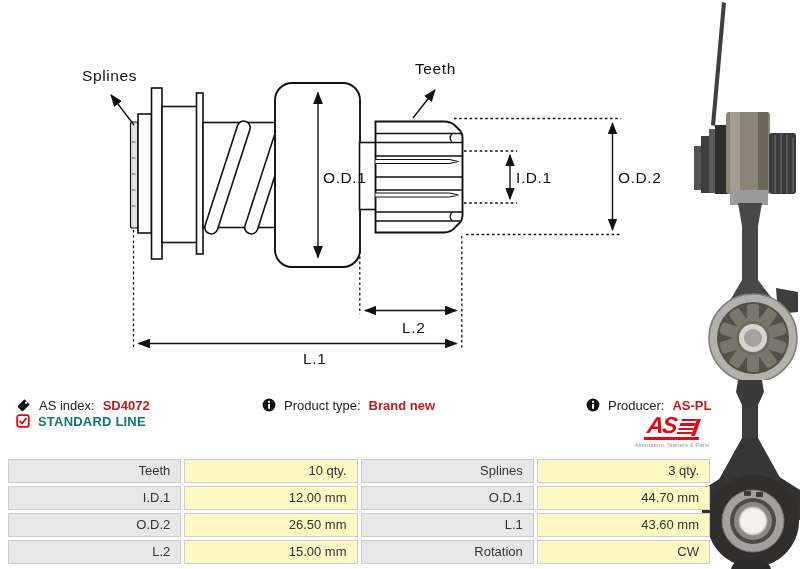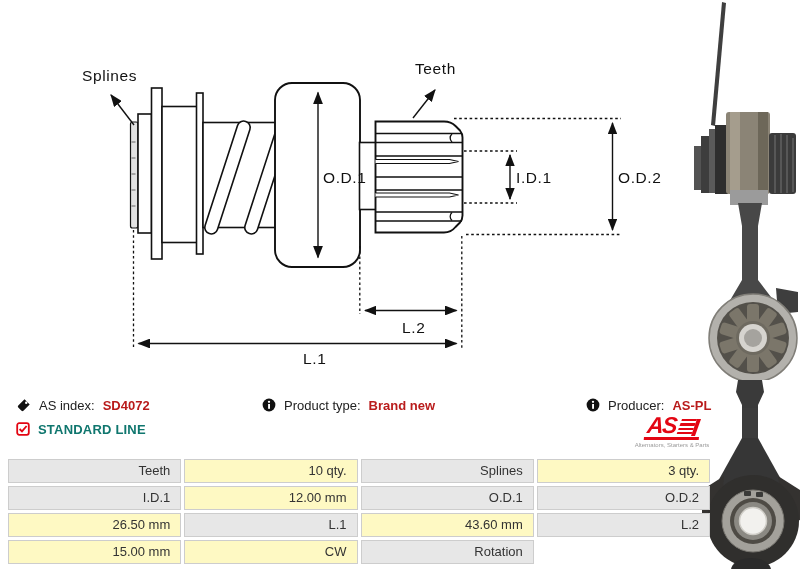--- a/index.html
+++ b/index.html
@@ -2,21 +2,21 @@
 <html><head>
 <meta charset="utf-8">
 <style>
   html,body{margin:0;padding:0;background:#fff;}
   .page{position:relative;width:800px;height:569px;background:#fff;overflow:hidden;
         font-family:"Liberation Sans",sans-serif;color:#222;padding-left:7px;}
   .drawing{position:absolute;left:0;top:0;}
   .dwg-text{font-family:"Liberation Sans",sans-serif;letter-spacing:.6px;fill:#111;}
   .photo{position:absolute;left:692px;}
   
-  .info-col{position:absolute;display:flex;flex-direction:column;gap:8px;}
+  .info-col{position:absolute;display:flex;flex-direction:column;gap:0;}
   .info-row{display:flex;align-items:center;gap:8px;font-size:13px;height:16px;}
   .info-row .bold{font-weight:bold;color:#b91c1c;}
   .std-line{color:#0f766e;font-weight:bold;letter-spacing:.2px;}
   .icn{flex:0 0 auto;display:inline-block;}
   
   .aspl-logo{position:absolute;left:626px;top:415px;width:92px;text-align:center;}
   .logo-mark{display:inline-flex;align-items:flex-end;border-bottom:3px solid #e30613;
              padding:0 2px 1px 2px;transform:skewX(-6deg);}
   .logo-as{color:#e30613;font-weight:bold;font-style:italic;font-size:23px;line-height:21px;
            letter-spacing:-1.5px;font-family:"Liberation Sans",sans-serif;}
@@ -199,25 +199,26 @@
 
   <div class="spec-table">
     <div class="cell label">Teeth</div>
     <div class="cell value">10 qty.</div>
     <div class="cell label">Splines</div>
     <div class="cell value">3 qty.</div>
 
     <div class="cell label">I.D.1</div>
     <div class="cell value">12.00 mm</div>
     <div class="cell label">O.D.1</div>
+    <div class="cell value">44.70 mm</div>
 
     <div class="cell label">O.D.2</div>
     <div class="cell value">26.50 mm</div>
     <div class="cell label">L.1</div>
     <div class="cell value">43.60 mm</div>
 
     <div class="cell label">L.2</div>
     <div class="cell value">15.00 mm</div>
+    <div class="cell label">Rotation</div>
     <div class="cell value">CW</div>
-    <div class="cell label">Rotation</div>
   </div>
 
 </div>
 
 </body></html>

